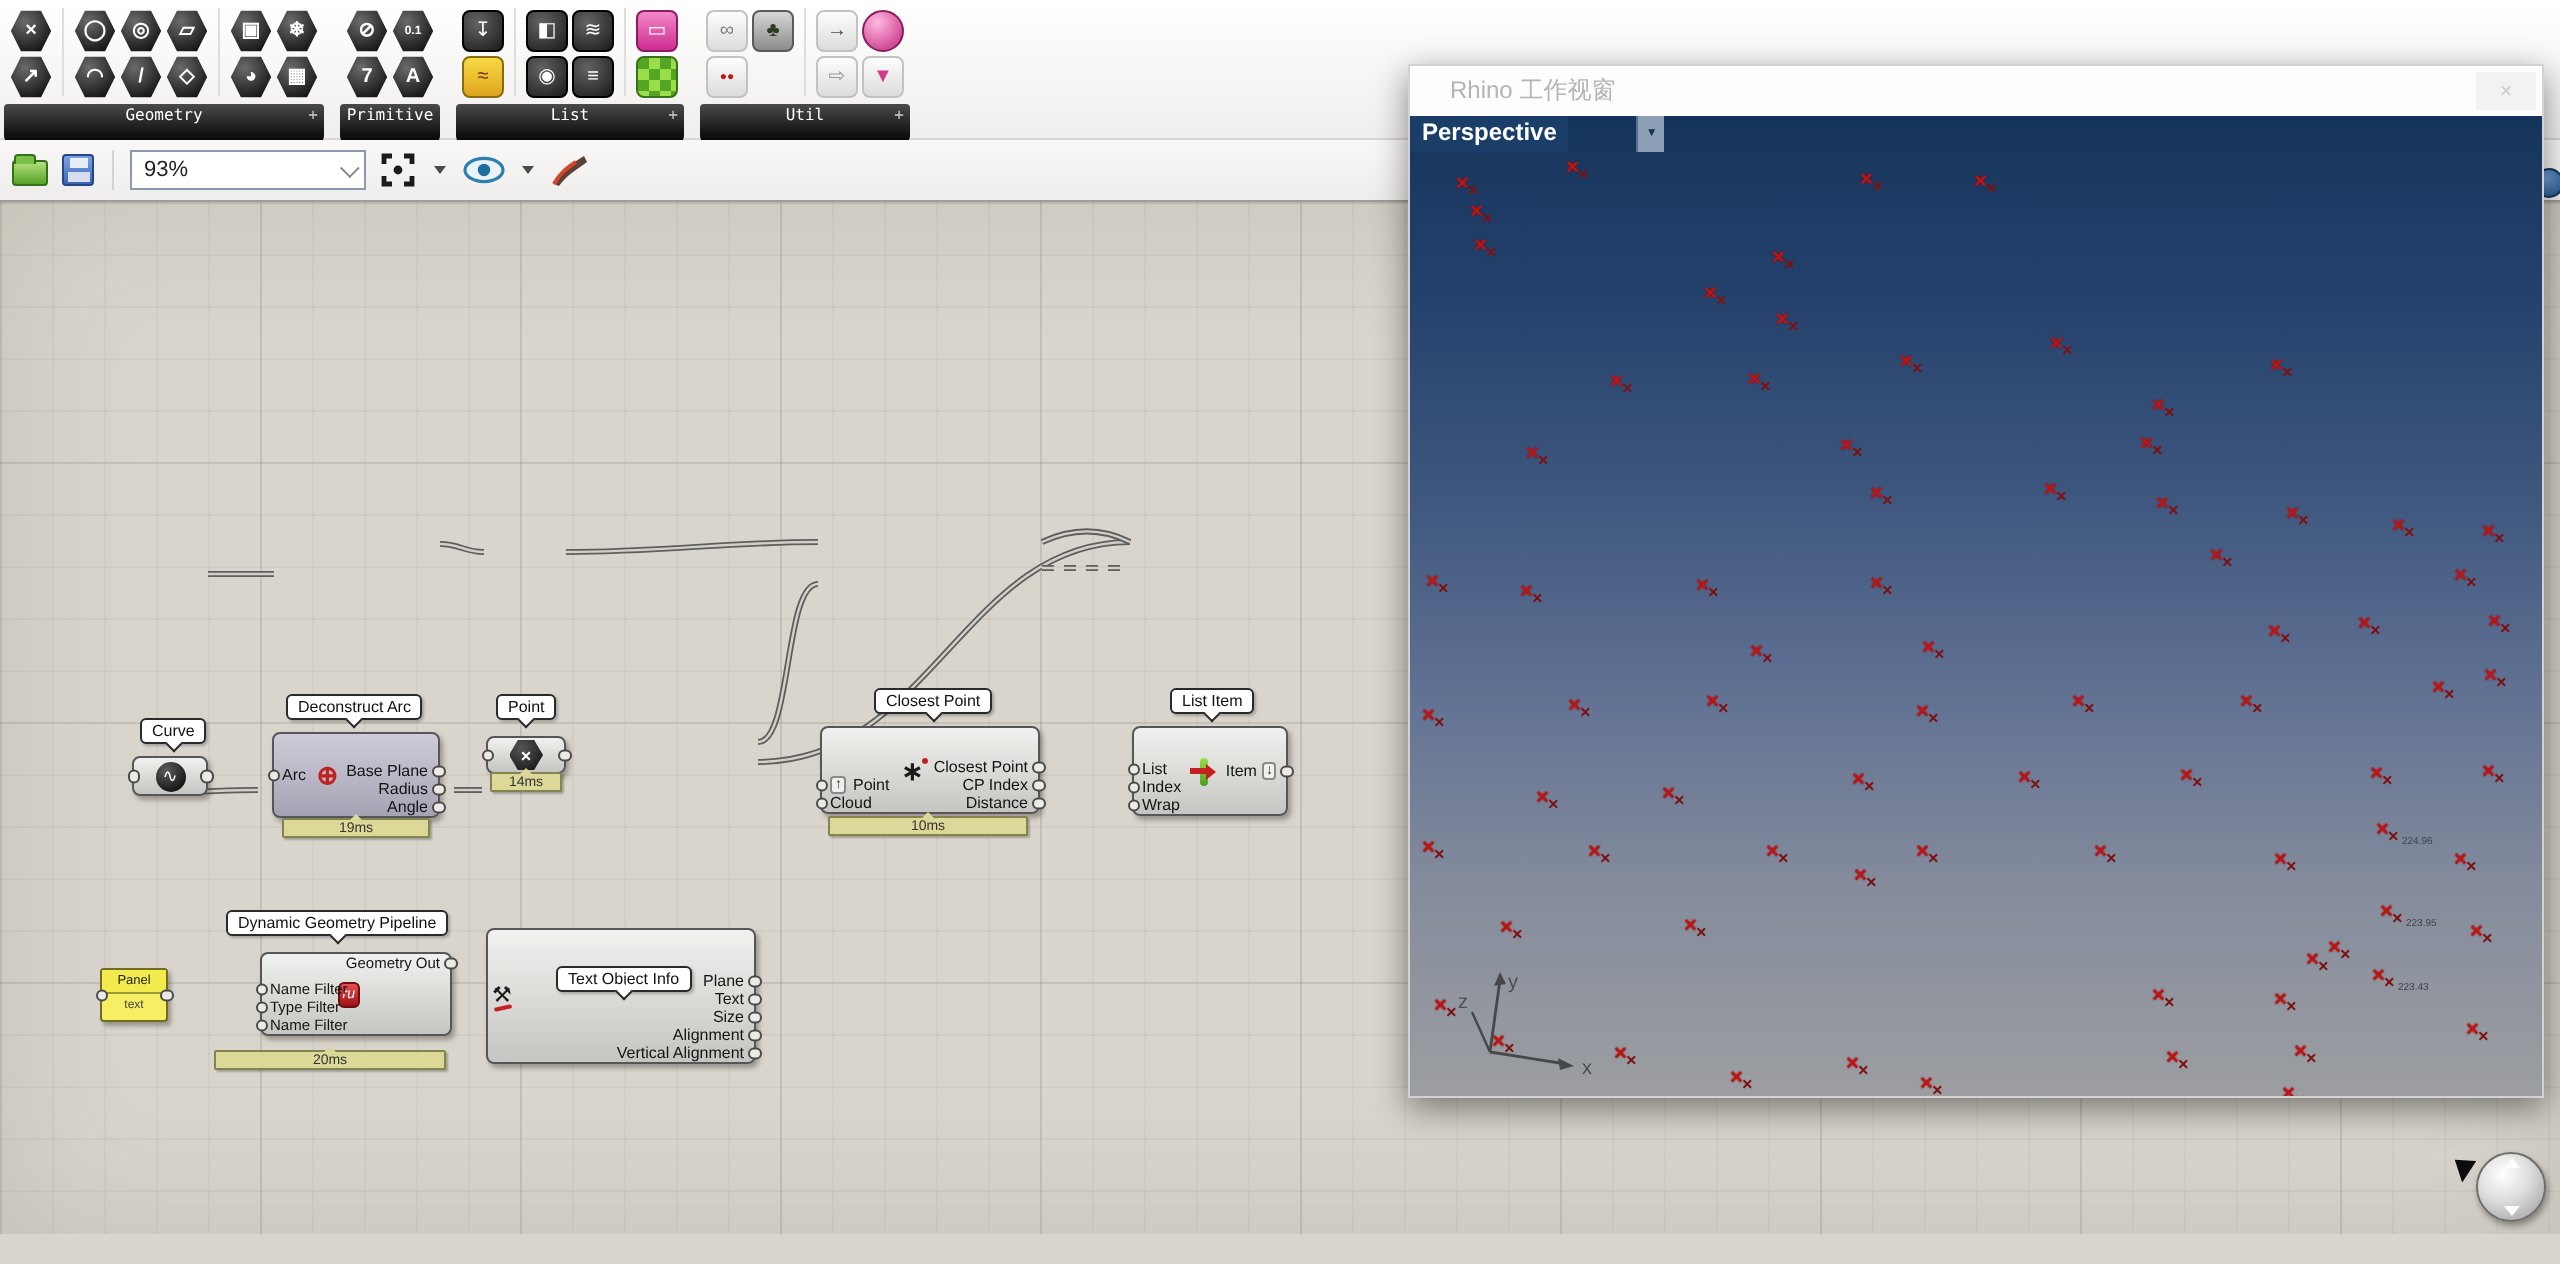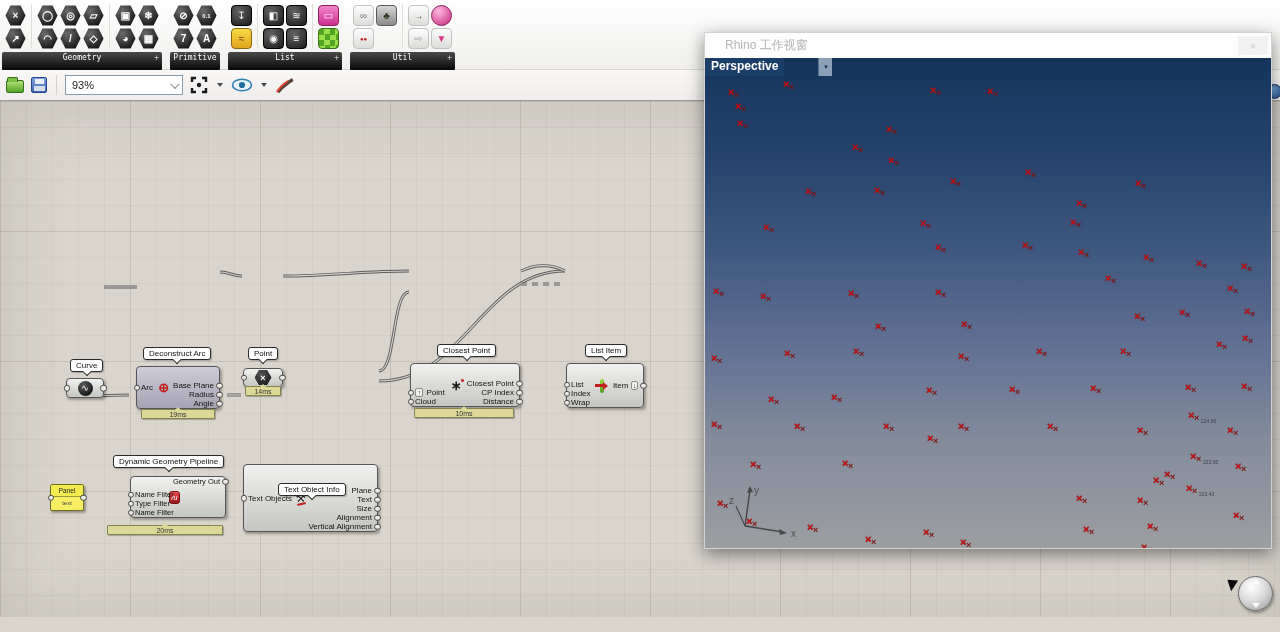--- a/index.html
+++ b/index.html
@@ -479,25 +479,20 @@
       <div class="ruicon">ru</div>
       <div class="col out" style="justify-content:flex-start;">
         <div class="prow out">
             <span>Geometry Out</span>
           </div>
       </div>
     </div>
     <div class="timer" style="left:107px; top:424px; width:116px;">20ms</div>
 
     <div class="gh-node" style="left:243px; top:363px; width:135px; height:68px;">
-      <div class="col in" style="justify-content:center;">
-        <div class="prow in">
-            <span>Text Objects</span>
-          </div>
-      </div>
       <div class="nicon axeicon">⚒</div>
       <div class="col out">
         <div class="prow out">
             <span>Plane</span>
           </div>
         <div class="prow out">
             <span>Text</span>
           </div>
         <div class="prow out">
             <span>Size</span>

